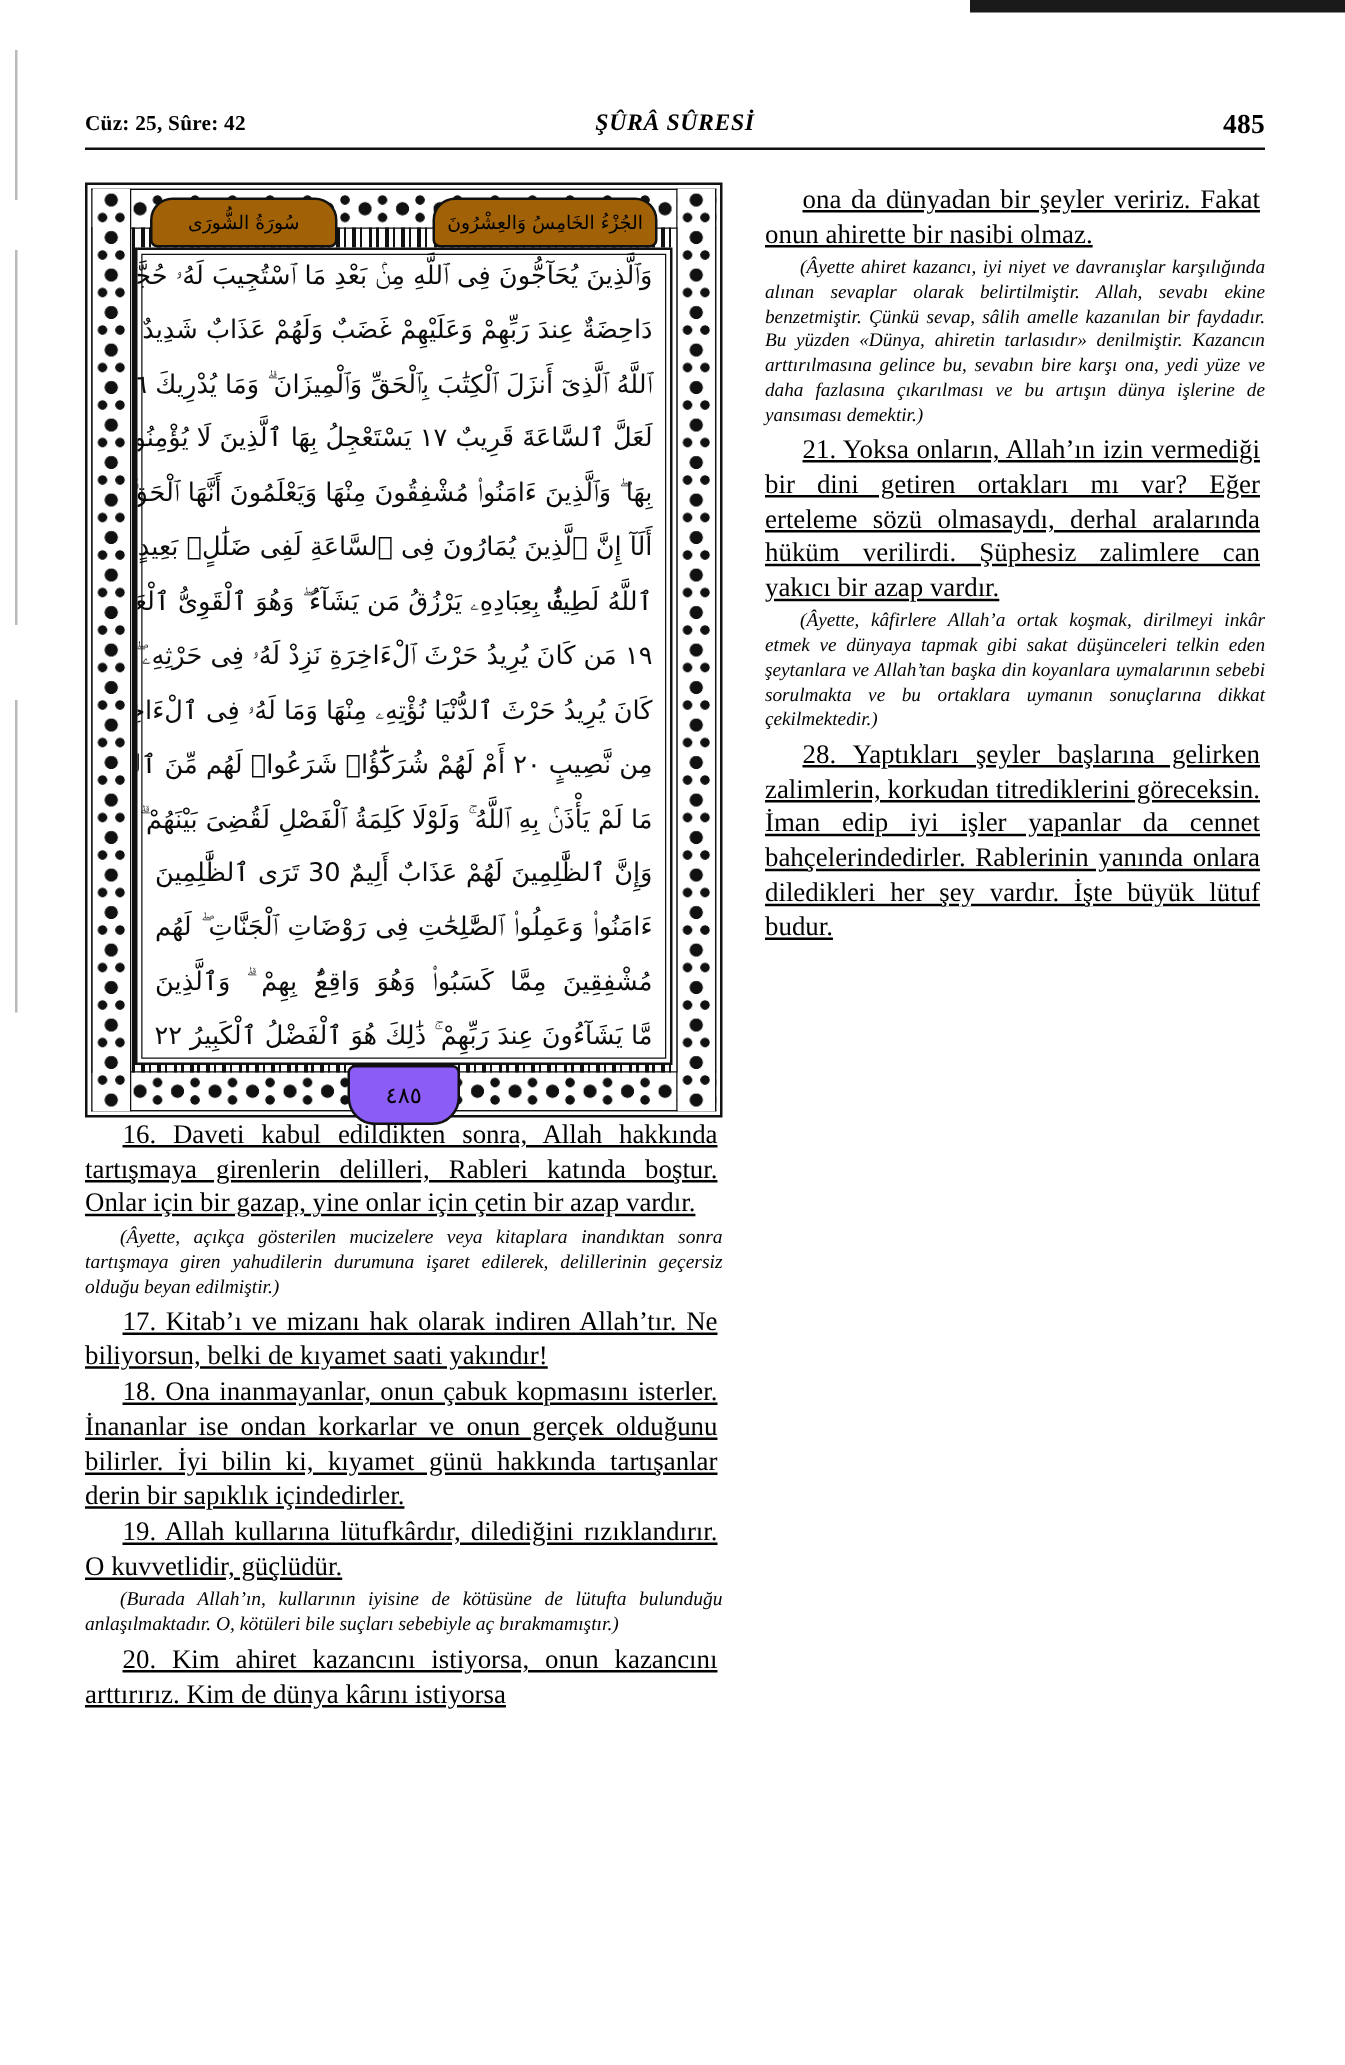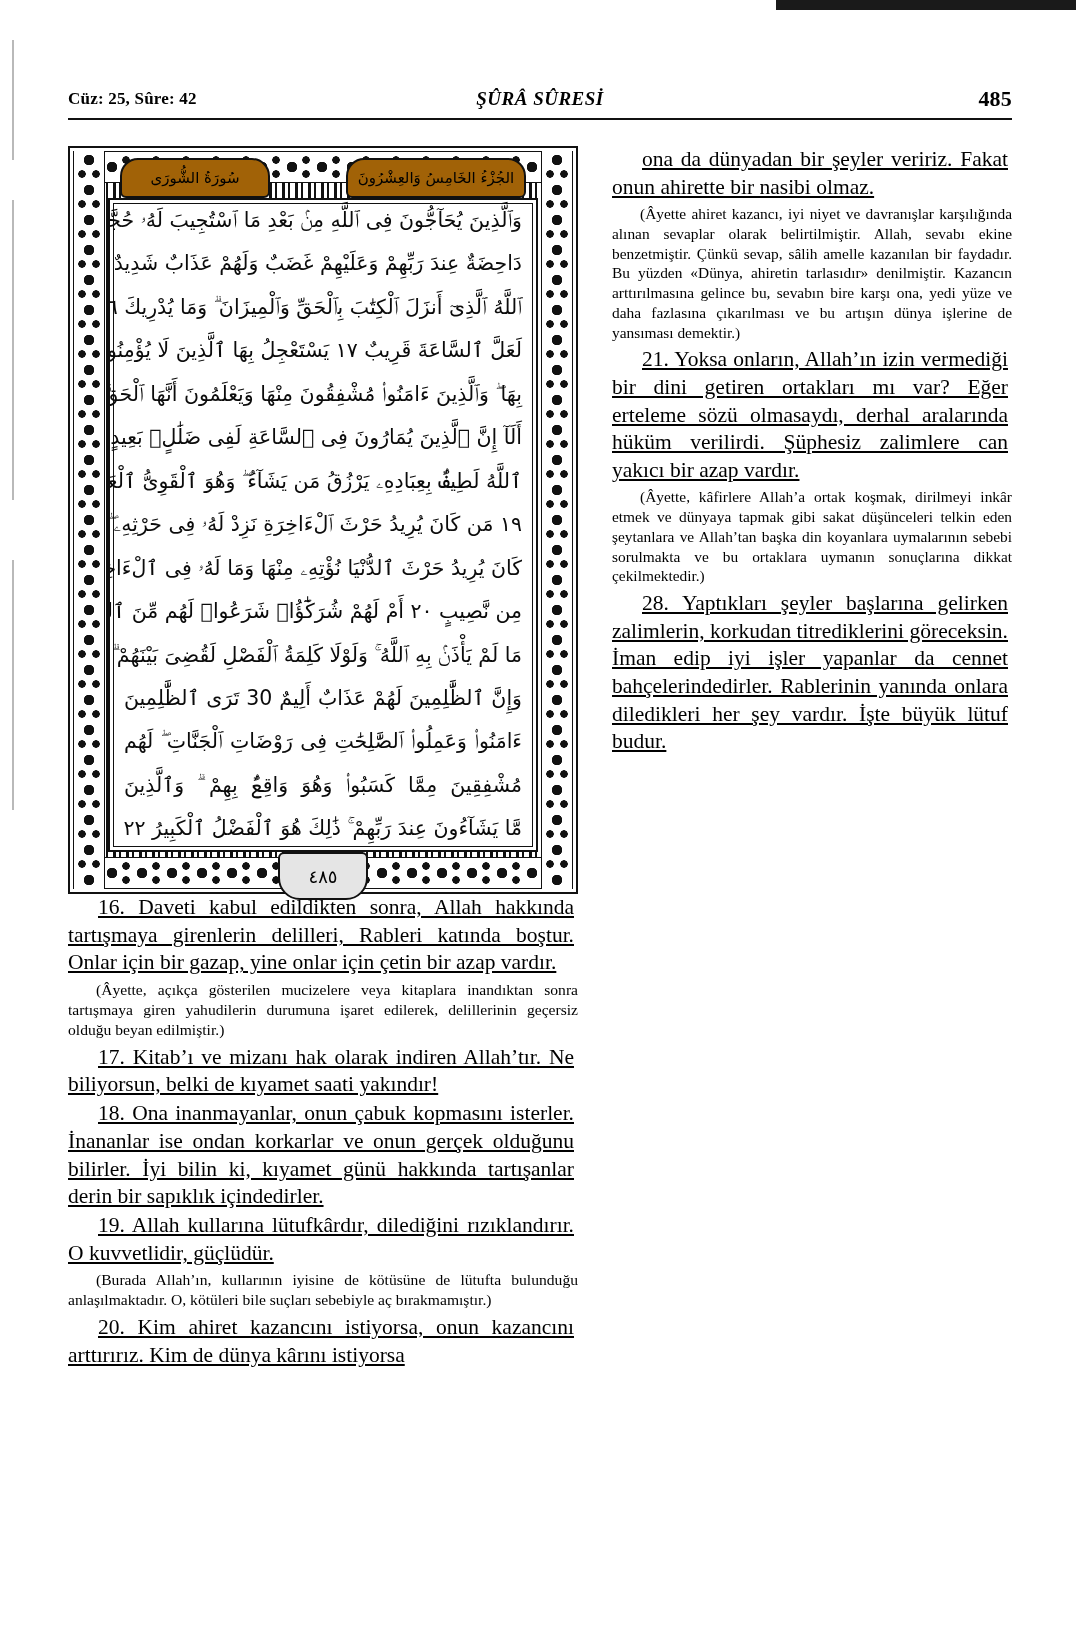--- a/index.html
+++ b/index.html
@@ -183,21 +183,21 @@
   .cartouche.left  { left: 52px;  width: 150px; }
 
   
   .foot-cartouche {
     position: absolute;
     bottom: -6px;
     left: 50%;
     transform: translateX(-50%);
     width: 86px;
     height: 44px;
-    background: #e5e5e5;
+    background: #8b5cf6;
     border: 2px solid #111;
     border-radius: 6px 6px 22px 22px;
     display: flex;
     align-items: center;
     justify-content: center;
     font-family: "DejaVu Sans", sans-serif;
     font-size: 18px;
     z-index: 6;
   }
 
@@ -232,20 +232,21 @@
     hyphens: none;
     text-decoration: underline;
   }
 
   .note {
     margin: 3px 0 4px 0;
     text-align: justify;
     text-indent: 28px;
     font-size: 15.6px;
     line-height: 1.27;
+    font-style: italic;
   }
 
   .col-right .para { font-size: 21.5px; line-height: 1.285; }
   .col-right .note { font-size: 15.4px; line-height: 1.28; }
 </style>
 </head>
 <body>
 
 <div class="page">
 

